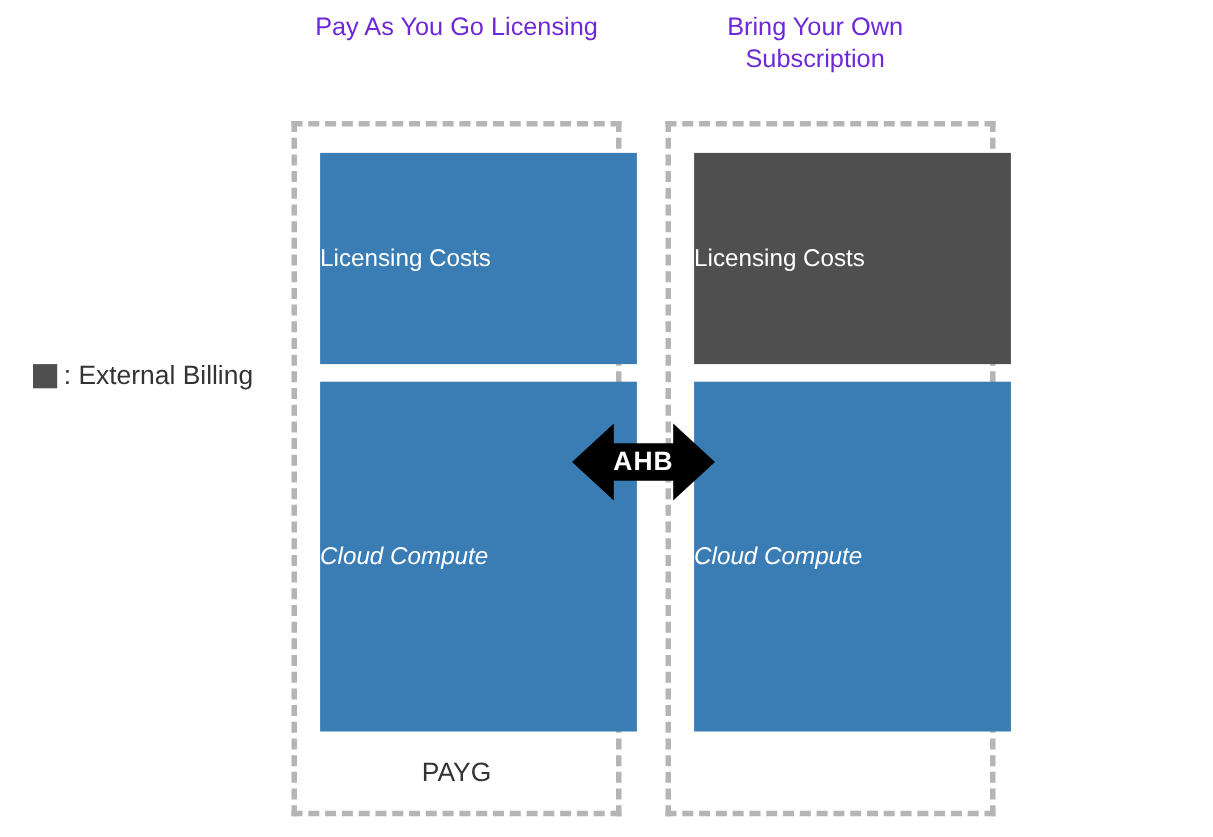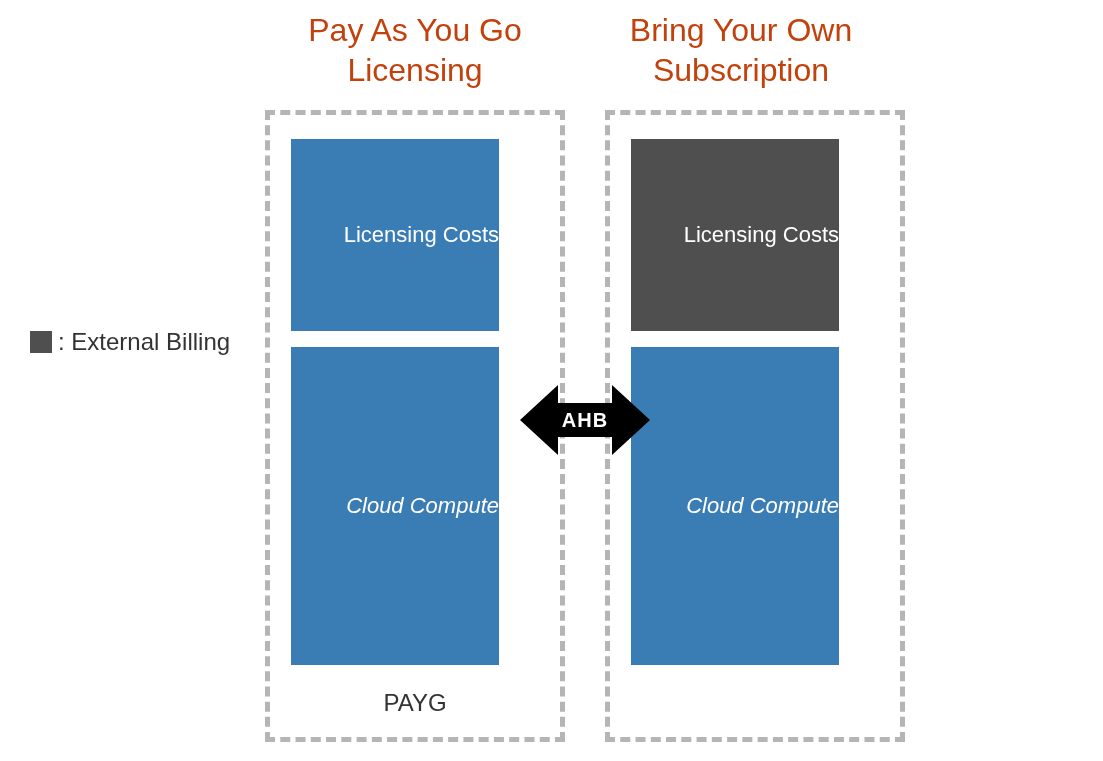--- a/index.html
+++ b/index.html
@@ -6,23 +6,23 @@
   body {
     font-family: "Segoe UI", Arial, sans-serif;
     background: #fff;
     width: 1103px;
     height: 761px;
     position: relative;
     color: #333;
   }
   .title {
     position: absolute;
-    font-size: 32px;
+    font-size: 23px;
     font-weight: 300;
-    color: #c2410c;
+    color: #6d28d9;
     text-align: center;
     line-height: 1.25;
   }
   .title-left { left: 270px; top: 10px; width: 290px; }
   .title-right { left: 596px; top: 10px; width: 290px; }
 
   .legend {
     position: absolute;
     left: 30px;
     top: 328px;
@@ -48,24 +48,24 @@
     width: 300px;
     height: 632px;
     top: 110px;
   }
   .box-left { left: 265px; }
   .box-right { left: 605px; }
 
   .block {
     position: absolute;
     left: 21px;
-    width: 208px;
+    width: 288px;
     display: flex;
     align-items: center;
-    justify-content: flex-end;
+    justify-content: flex-start;
     color: #fff;
     font-size: 22px;
     font-weight: 300;
   }
   .block-lic { top: 24px; height: 192px; }
   .block-compute { top: 232px; height: 318px; font-style: italic; }
   .blue { background: #3a7cb4; }
   .dark { background: #4f4f4f; }
 
   .abbr {
@@ -87,21 +87,21 @@
     height: 80px;
     transform: translateX(-50%);
     z-index: 5;
   }
   .arrow-label {
     position: absolute;
     left: 50%;
     top: 50%;
     transform: translate(-50%, -50%);
     color: #fff;
-    font-size: 20px;
+    font-size: 24px;
     font-weight: 600;
     letter-spacing: 1px;
   }
 </style>
 </head>
 <body>
 
 <div class="title title-left">Pay As You Go Licensing</div>
 <div class="title title-right">Bring Your Own Subscription</div>
 

